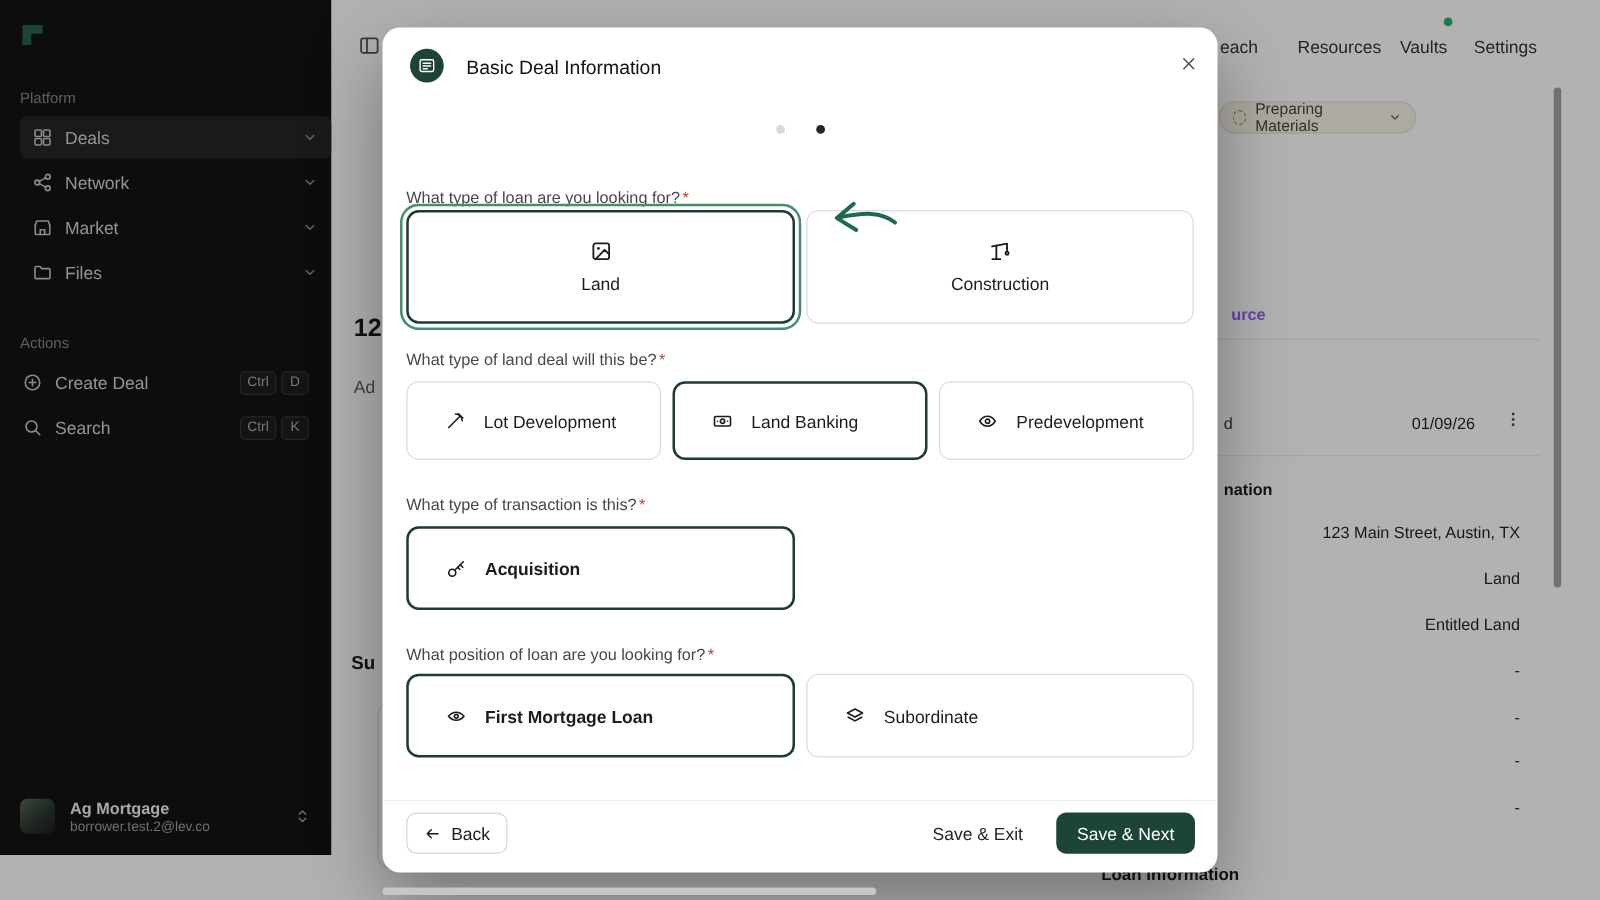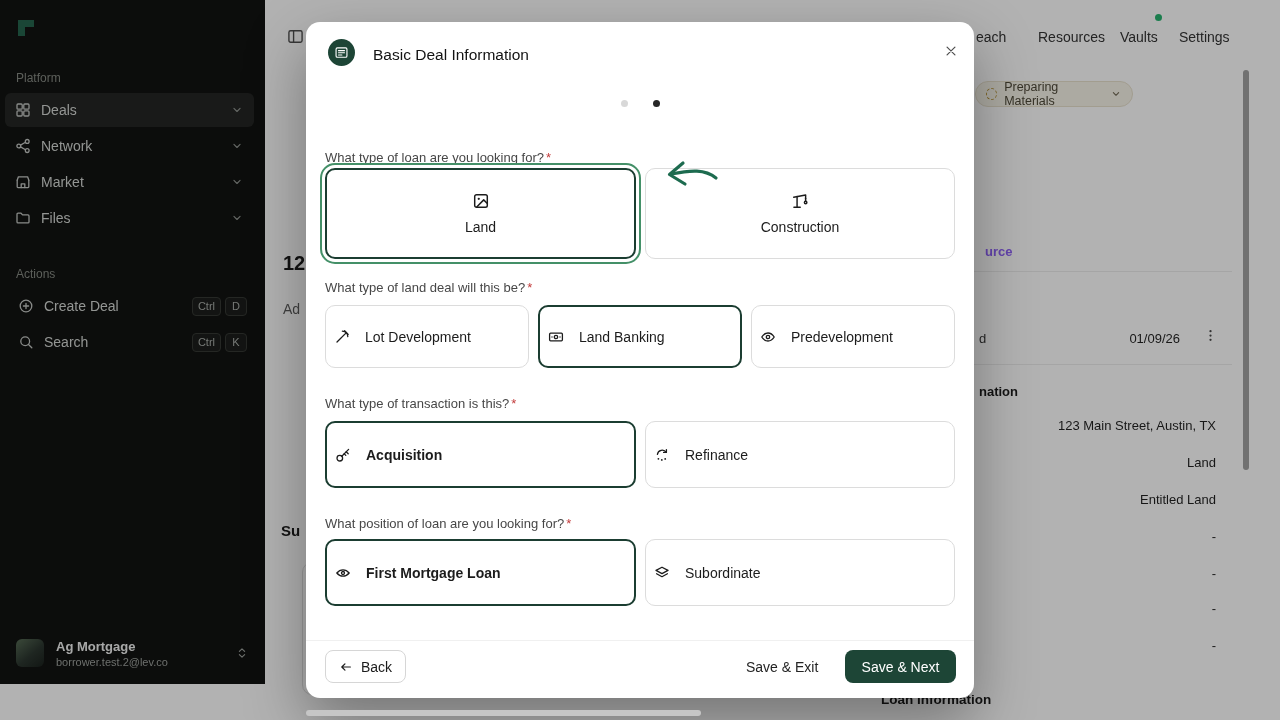--- a/index.html
+++ b/index.html
@@ -7,21 +7,21 @@
   body{position:relative;overflow:hidden;background:#fff;color:#1c1c1c;font-family:"Liberation Sans",sans-serif}
   svg{display:block}
   button{font-family:inherit;border:none;background:none;cursor:pointer}
 
   
   #sidebar{position:absolute;left:0;top:0;width:265px;height:684px;background:#0b0c0b;z-index:1}
   #logo{position:absolute;left:14px;top:16px;width:24px;height:24px}
   .side-label{position:absolute;left:16px;font-size:12px;color:#82867f}
   #platform-label{top:71px}
   #actions-label{top:267px}
-  #side-nav{position:absolute;top:93px;left:5px;width:249px;display:flex;flex-direction:column;gap:2px}
+  #side-nav{position:absolute;top:93px;left:16px;width:249px;display:flex;flex-direction:column;gap:2px}
   #side-actions{position:absolute;top:289px;left:8px;width:249px;display:flex;flex-direction:column;gap:2px}
   .snav{height:34px;border-radius:6px;display:flex;align-items:center;gap:10px;padding:0 10px;color:#d2d5d2;font-size:14px}
   .snav.active{background:#1e201e}
   .sicon{color:#c3c6c3}
   .chev{margin-left:auto;color:#8d918d}
   .keys{margin-left:auto;display:flex;gap:4px}
   .keycap{min-width:22px;height:19px;padding:0 5px;border:1px solid #30332f;border-radius:4px;background:#151715;color:#a7aba7;font-size:11px;display:flex;align-items:center;justify-content:center}
   #user-row{position:absolute;left:10px;bottom:8px;width:245px;height:46px;display:flex;align-items:center;gap:12px;padding:0 6px;border-radius:8px}
   #avatar{width:28px;height:28px;border-radius:6px;background:linear-gradient(140deg,#51664f 0%,#26312a 55%,#141a16 100%)}
   #user-meta{display:flex;flex-direction:column;gap:2px}
@@ -69,21 +69,21 @@
   #modal{position:absolute;left:306px;top:22px;width:668px;height:676px;background:#fff;border-radius:14px;z-index:20;box-shadow:0 24px 60px rgba(0,0,0,.35)}
   #m-icon{position:absolute;left:22px;top:17px;width:27px;height:27px;border-radius:50%;background:#1d4536;display:flex;align-items:center;justify-content:center;color:#fff}
   #m-title{position:absolute;left:67px;top:24px;font-size:15.5px;font-weight:normal;color:#131313}
   #m-close{position:absolute;left:633px;top:17px;width:24px;height:24px;display:flex;align-items:center;justify-content:center;color:#4f4f4f}
   #m-dots{position:absolute;left:0;top:78px;width:668px;display:flex;justify-content:center;gap:25px}
   .dot{width:7px;height:7px;border-radius:50%;background:#d8d8d8}
   .dot.active{background:#262626}
   .q-label{position:absolute;left:19px;font-size:13px;color:#474747}
   .req{color:#c23b3b;margin-left:2px}
   #q1-label{top:128px}#q2-label{top:258px}#q3-label{top:374px}#q4-label{top:494px}
-  .opt{position:absolute;background:#fff;border:1px solid #dcdcdc;border-radius:10px;display:flex;align-items:center;gap:15px;padding-left:8px;font-size:14px;color:#1c1c1c}
+  .opt{position:absolute;background:#fff;border:1px solid #dcdcdc;border-radius:10px;display:flex;align-items:center;gap:15px;padding-left:30px;font-size:14px;color:#1c1c1c}
   .opt.col{flex-direction:column;justify-content:center;gap:9px;padding-left:0}
   .opt.selected{border:2px solid #1b3d31}
   .opt.ring{outline:2px solid #449068;outline-offset:3px}
   .opt .bold{font-weight:bold}
   #opt-land{left:19px;top:146px;width:311px;height:91px}
   #opt-construction{left:339px;top:146px;width:310px;height:91px}
   #opt-lotdev{left:19px;top:283px;width:204px;height:63px}
   #opt-landbank{left:232px;top:283px;width:204px;height:63px}
   #opt-predev{left:445px;top:283px;width:204px;height:63px}
   #opt-acquisition{left:19px;top:399px;width:311px;height:67px}
@@ -352,32 +352,20 @@
   <div class="opt selected" id="opt-acquisition">
     <span>
         <svg viewBox="0 0 16 16" width="16" height="16" fill="none" stroke="currentColor" stroke-width="1.3" stroke-linecap="round" stroke-linejoin="round">
           <circle cx="4.8" cy="11.2" r="2.8"></circle>
           <path d="M6.8 9.2 13.6 2.4"></path>
           <path d="M11.2 4.8l2 2M9.2 6.8l1.6 1.6"></path>
         </svg>
       </span>
     <span class="bold">Acquisition</span>
   </div>
-  <div class="opt" id="opt-refinance">
-    <span>
-        <svg viewBox="0 0 16 16" width="16" height="16" fill="none" stroke="currentColor" stroke-width="1.3" stroke-linecap="round" stroke-linejoin="round">
-          <path d="M3.4 7.4a4.8 4.8 0 0 1 8.8-2"></path>
-          <path d="M12.4 2.6v2.8H9.6"></path>
-          <circle cx="4.4" cy="11.8" r=".9" fill="currentColor" stroke="none"></circle>
-          <circle cx="7.8" cy="12.9" r=".9" fill="currentColor" stroke="none"></circle>
-          <circle cx="11.2" cy="11.9" r=".9" fill="currentColor" stroke="none"></circle>
-        </svg>
-      </span>
-    <span>Refinance</span>
-  </div>
 
   <div class="q-label" id="q4-label"><span>What position of loan are you looking for?</span><span class="req">*</span></div>
   <div class="opt selected" id="opt-firstmort">
     <span>
         <svg viewBox="0 0 16 16" width="16" height="16" fill="none" stroke="currentColor" stroke-width="1.3" stroke-linecap="round" stroke-linejoin="round">
           <path d="M1.8 8C3.8 5.6 5.9 4.8 8 4.8s4.2.8 6.2 3.2C12.2 10.4 10.1 11.2 8 11.2S3.8 10.4 1.8 8z"></path>
           <circle cx="8" cy="8" r="1.5"></circle>
         </svg>
       </span>
     <span class="bold">First Mortgage Loan</span>

